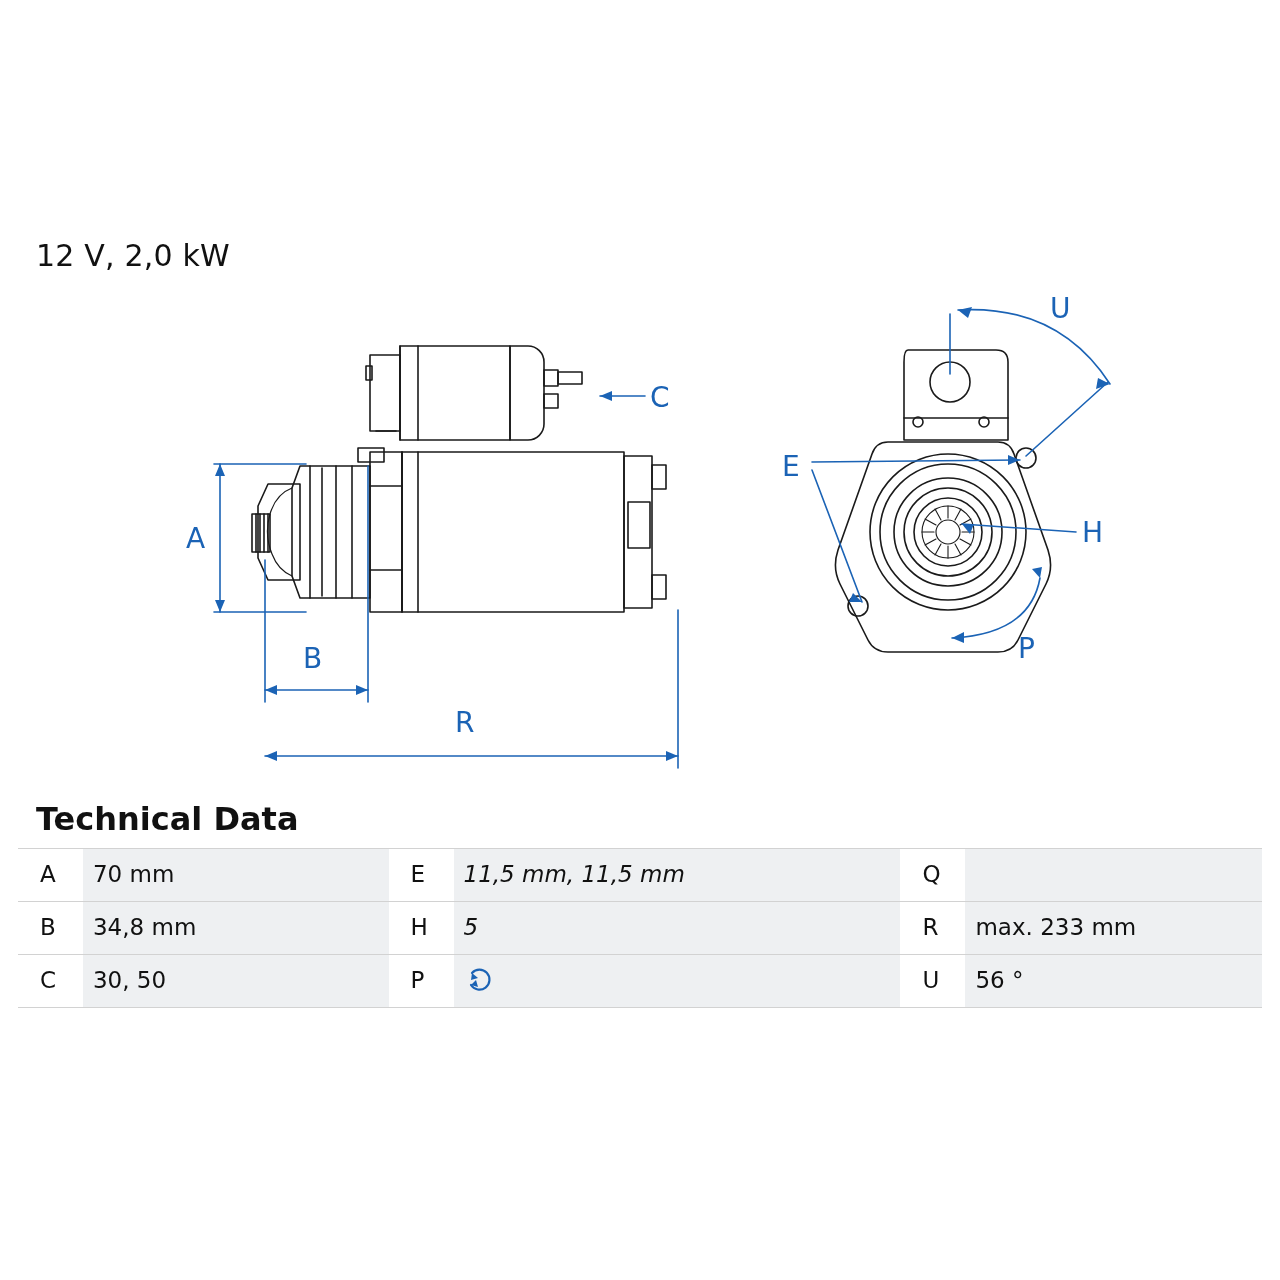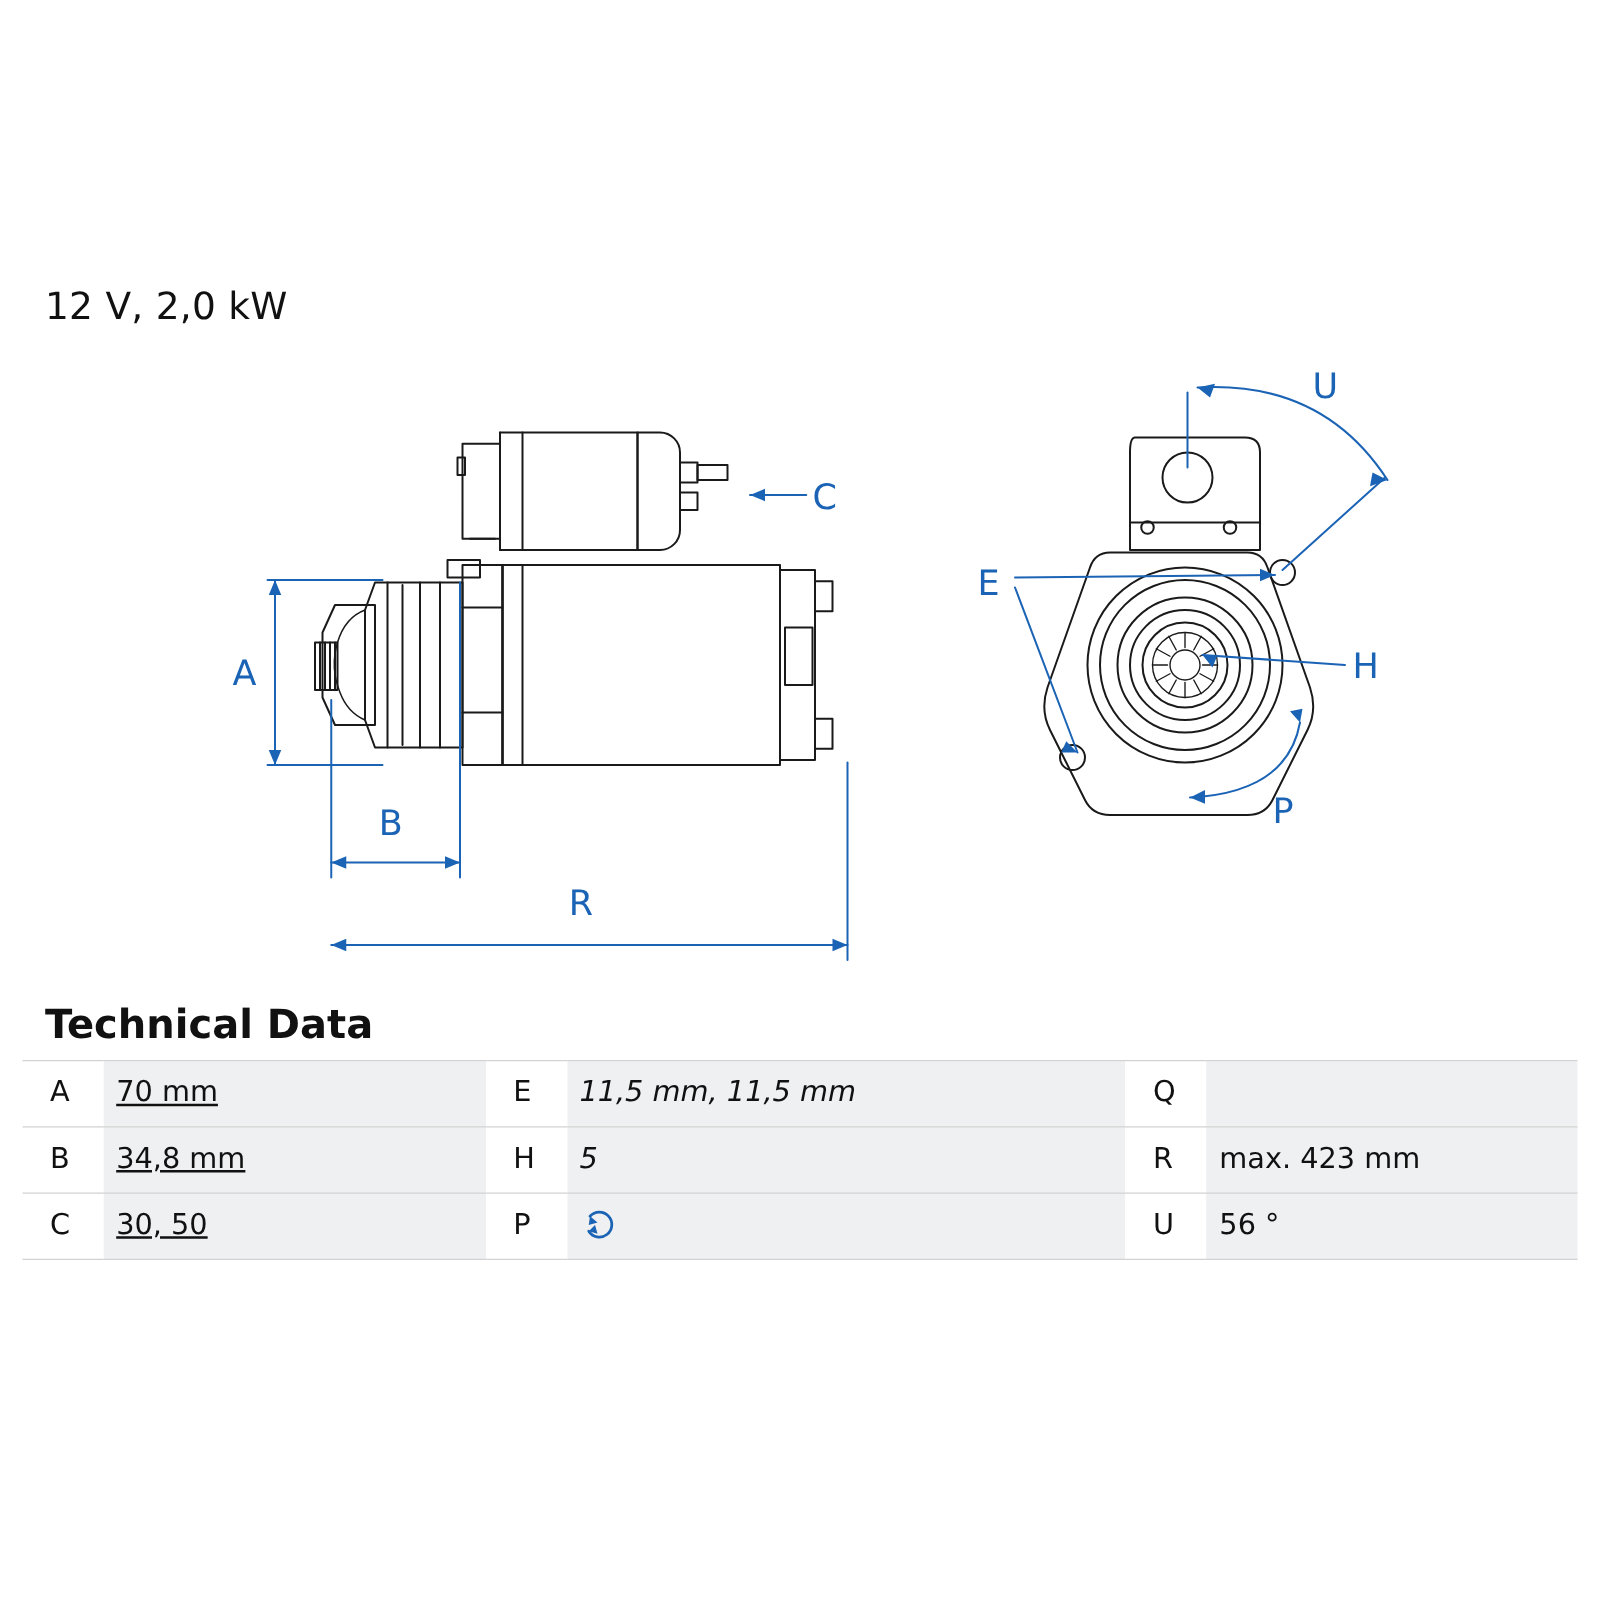--- a/index.html
+++ b/index.html
@@ -15,21 +15,21 @@
     position: relative;
     overflow: hidden;
   }
   .page {
     position: absolute;
     inset: 0;
   }
   .title {
     position: absolute;
     left: 36px;
-    top: 228px;
+    top: 238px;
     font-size: 30px;
     font-weight: 400;
     letter-spacing: 0.2px;
     color: #111;
   }
   .drawing {
     position: absolute;
     left: 0;
     top: 270px;
     width: 1280px;
@@ -62,21 +62,21 @@
     width: 34px;
     background: #ffffff;
     text-align: left;
     padding-left: 22px;
     color: #111;
   }
   .tech-table tr td.val {
     background: #eef0f2;
     color: #111;
   }
-  td.val-1 { width: 300px; text-decoration: underline; }
+  td.val-1 { width: 300px; }
   td.val-2 { width: 450px; font-style: italic; }
   td.val-3 { width: 290px; }
   .rot-icon {
     display: inline-block;
     width: 34px;
     height: 30px;
     vertical-align: middle;
   }
   svg { display: block; }
   .bl { stroke: #1b63b5; fill: none; }
@@ -258,21 +258,21 @@
         <td class="val val-2">11,5 mm, 11,5 mm</td>
         <td class="key">Q</td>
         <td class="val val-3"></td>
       </tr>
       <tr>
         <td class="key">B</td>
         <td class="val val-1">34,8 mm</td>
         <td class="key">H</td>
         <td class="val val-2">5</td>
         <td class="key">R</td>
-        <td class="val val-3">max. 423 mm</td>
+        <td class="val val-3">max. 233 mm</td>
       </tr>
       <tr>
         <td class="key">C</td>
         <td class="val val-1">30, 50</td>
         <td class="key">P</td>
         <td class="val val-2">
           <span class="rot-icon">
             <svg width="34" height="30" viewBox="0 0 34 30">
               <path d="M8 8 a10 10 0 1 1 -1 12" fill="none" stroke="#1b63b5" stroke-width="2.2" stroke-linecap="round"></path>
               <path d="M8 8 l-1 7 l7 -2 z" fill="#1b63b5"></path>

